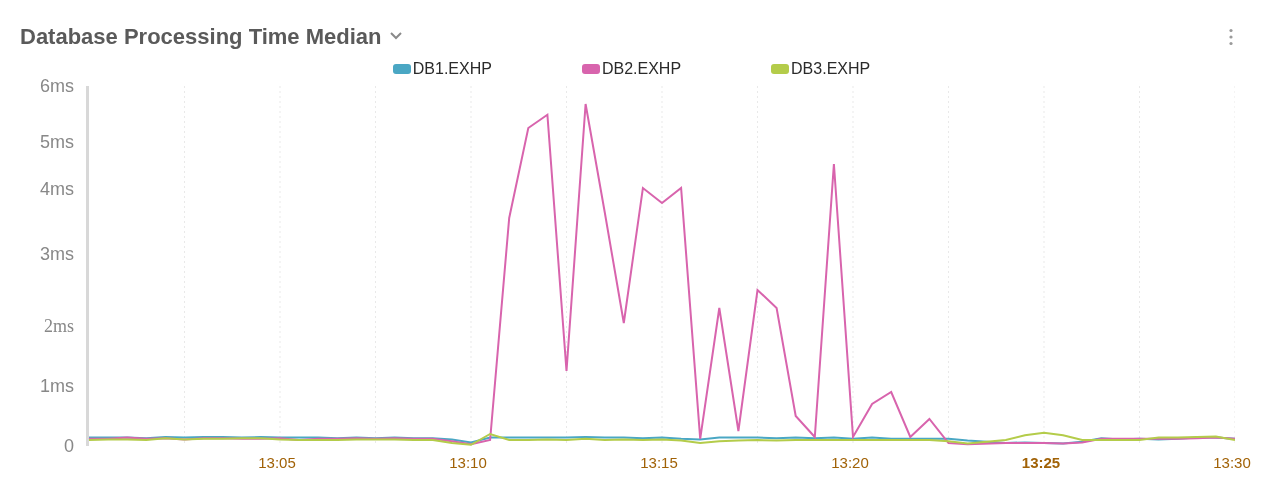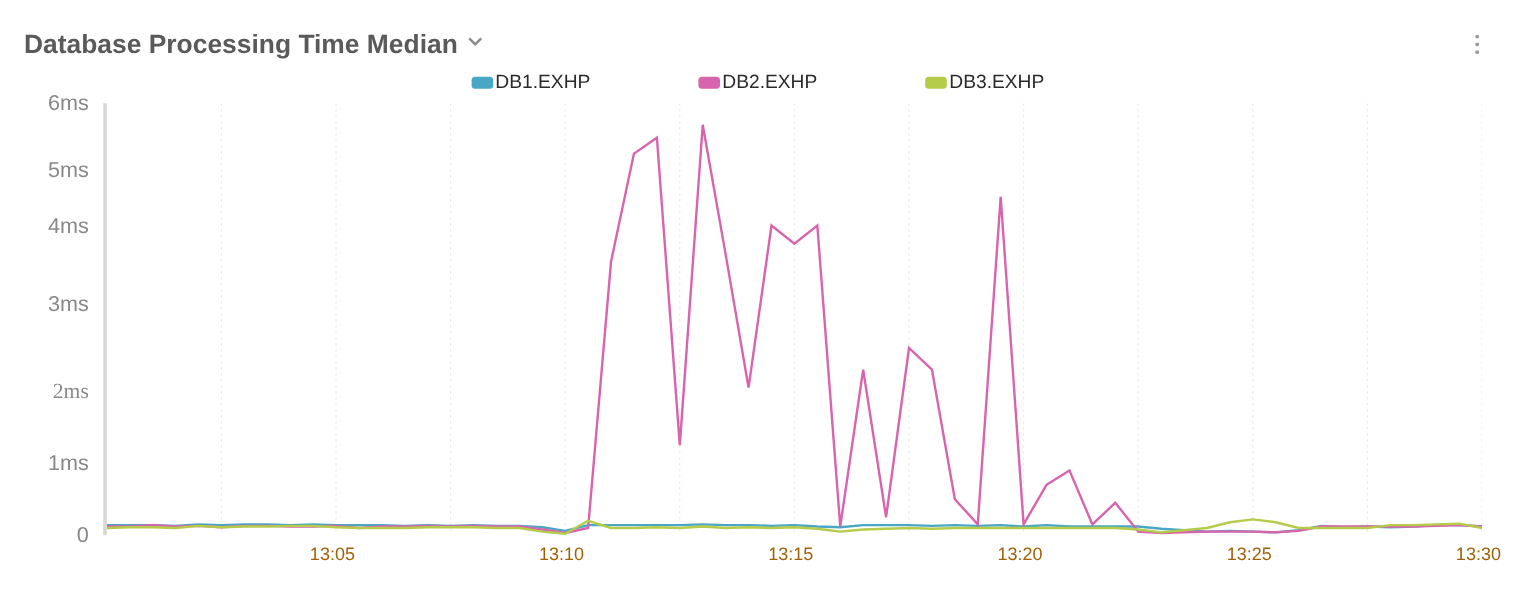--- a/index.html
+++ b/index.html
@@ -183,17 +183,17 @@
             <path d="M0.0 352.8 L19.1 352.8 L38.2 351.6 L57.3 352.8 L76.4 352.2 L95.5 353.4 L114.6 352.2 L133.7 352.2 L152.8 352.8 L171.9 352.8 L191.0 352.2 L210.1 354.0 L229.2 352.8 L248.3 352.8 L267.4 352.2 L286.5 352.8 L305.6 352.2 L324.7 352.8 L343.8 352.8 L362.9 355.2 L382.0 358.2 L401.1 354.0 L420.2 132.0 L439.3 42.0 L458.4 28.8 L477.5 285.0 L496.6 18.0 L515.7 126.0 L534.8 237.0 L553.9 102.0 L573.0 117.0 L592.1 102.0 L611.2 352.8 L630.3 222.0 L649.4 345.0 L668.5 204.0 L687.6 222.0 L706.7 330.0 L725.8 351.0 L744.9 78.0 L764.0 351.0 L783.1 318.0 L802.2 306.0 L821.3 351.0 L840.4 333.0 L859.5 357.0 L878.6 358.2 L916.8 357.0 L935.9 357.0 L955.0 357.0 L974.1 357.6 L993.2 356.4 L1012.3 352.8 L1031.4 352.8 L1050.5 352.8 L1069.6 352.8 L1088.7 352.8 L1107.8 352.2 L1126.9 351.6 L1146.0 352.8" stroke="#d864ad"></path>
             <path d="M0.0 354.0 L19.1 353.4 L38.2 353.4 L57.3 354.0 L76.4 352.2 L95.5 353.4 L114.6 352.8 L133.7 352.8 L152.8 352.2 L171.9 352.2 L191.0 353.4 L210.1 354.0 L229.2 354.0 L248.3 354.0 L267.4 353.4 L286.5 353.4 L305.6 353.4 L324.7 354.0 L343.8 354.0 L362.9 357.0 L382.0 358.8 L401.1 348.0 L420.2 354.0 L439.3 354.0 L458.4 353.4 L477.5 354.0 L496.6 352.8 L515.7 354.0 L534.8 353.4 L553.9 354.0 L573.0 353.4 L592.1 354.6 L611.2 357.0 L630.3 355.2 L649.4 354.6 L668.5 354.0 L687.6 354.6 L706.7 354.0 L725.8 354.0 L744.9 354.0 L764.0 354.0 L783.1 354.0 L802.2 354.0 L821.3 354.0 L840.4 354.0 L859.5 355.2 L878.6 357.6 L916.8 354.0 L935.9 349.2 L955.0 346.8 L974.1 349.2 L993.2 354.0 L1012.3 354.0 L1031.4 354.0 L1050.5 354.0 L1069.6 351.6 L1088.7 351.6 L1107.8 351.0 L1126.9 350.4 L1146.0 354.0" stroke="#b4cc4a"></path>
           </g>
         </svg>
     </div>
     <div class="x-axis" id="x-axis">
         <div class="x-tick" style="left: 191px;">13:05</div>
         <div class="x-tick" style="left: 382px;">13:10</div>
         <div class="x-tick" style="left: 573px;">13:15</div>
         <div class="x-tick" style="left: 764px;">13:20</div>
-        <div class="x-tick" style="left: 955px;">13:25</div>
+        <div class="x-tick" style="left: 955px; font-weight: bold;">13:25</div>
         <div class="x-tick" style="left: 1146px;">13:30</div>
       </div>
   </div>
 </div>
 
 </body></html>

